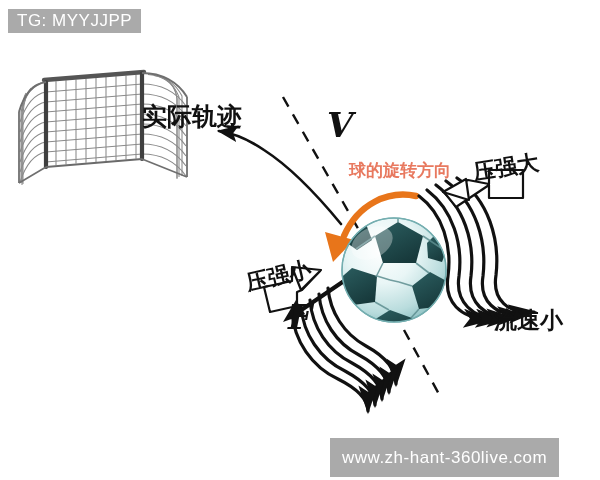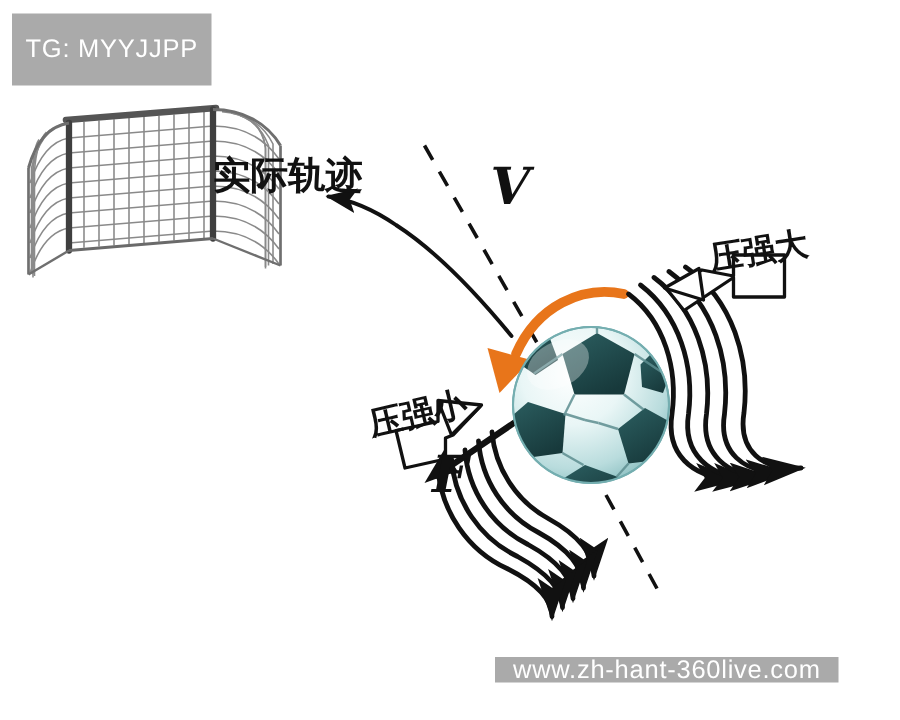--- a/index.html
+++ b/index.html
@@ -30,27 +30,27 @@
     font-family: "Liberation Sans", sans-serif;
     letter-spacing: 0.5px;
     white-space: nowrap;
     display: flex;
     align-items: center;
   }
   #watermark-top {
     left: 8px;
     top: 9px;
     height: 24px;
-    padding: 12px 9px;
+    padding: 0 9px;
     font-size: 17px;
   }
   #watermark-bottom {
     left: 330px;
     top: 438px;
-    height: 17px;
+    height: 39px;
     padding: 0 12px;
     font-size: 17px;
   }
   
   .cn-label {
     position: absolute;
     font-family: "DejaVu Sans", "Liberation Sans", sans-serif;
     font-weight: 700;
     color: #111111;
     white-space: nowrap;
@@ -266,27 +266,29 @@
         </g>
 
         <ellipse cx="372" cy="243" rx="22" ry="15" fill="#ffffff" opacity="0.33" transform="rotate(-28 372 243)"></ellipse>
       </g>
       <circle cx="394" cy="270" r="52" fill="none" stroke="#74aeb0" stroke-width="1.4"></circle>
     </g>
   </svg>
 
   <div class="cn-label" id="label-actual-trajectory">实际轨迹</div>
 
+  <div class="cn-label" id="label-spin-direction">球的旋转方向</div>
 
   <div class="cn-label" id="label-pressure-high">压强大</div>
 
   <div class="cn-label" id="label-pressure-low">压强小</div>
 
 
 
+  <div class="cn-label" id="label-flow-slow">流速小</div>
 
   <div class="math-label" id="label-velocity-v">V</div>
 
   <div class="math-label" id="label-force-f">F</div>
 
   <div class="watermark" id="watermark-top">TG: MYYJJPP</div>
 
   <div class="watermark" id="watermark-bottom">www.zh-hant-360live.com</div>
 
 </div>

